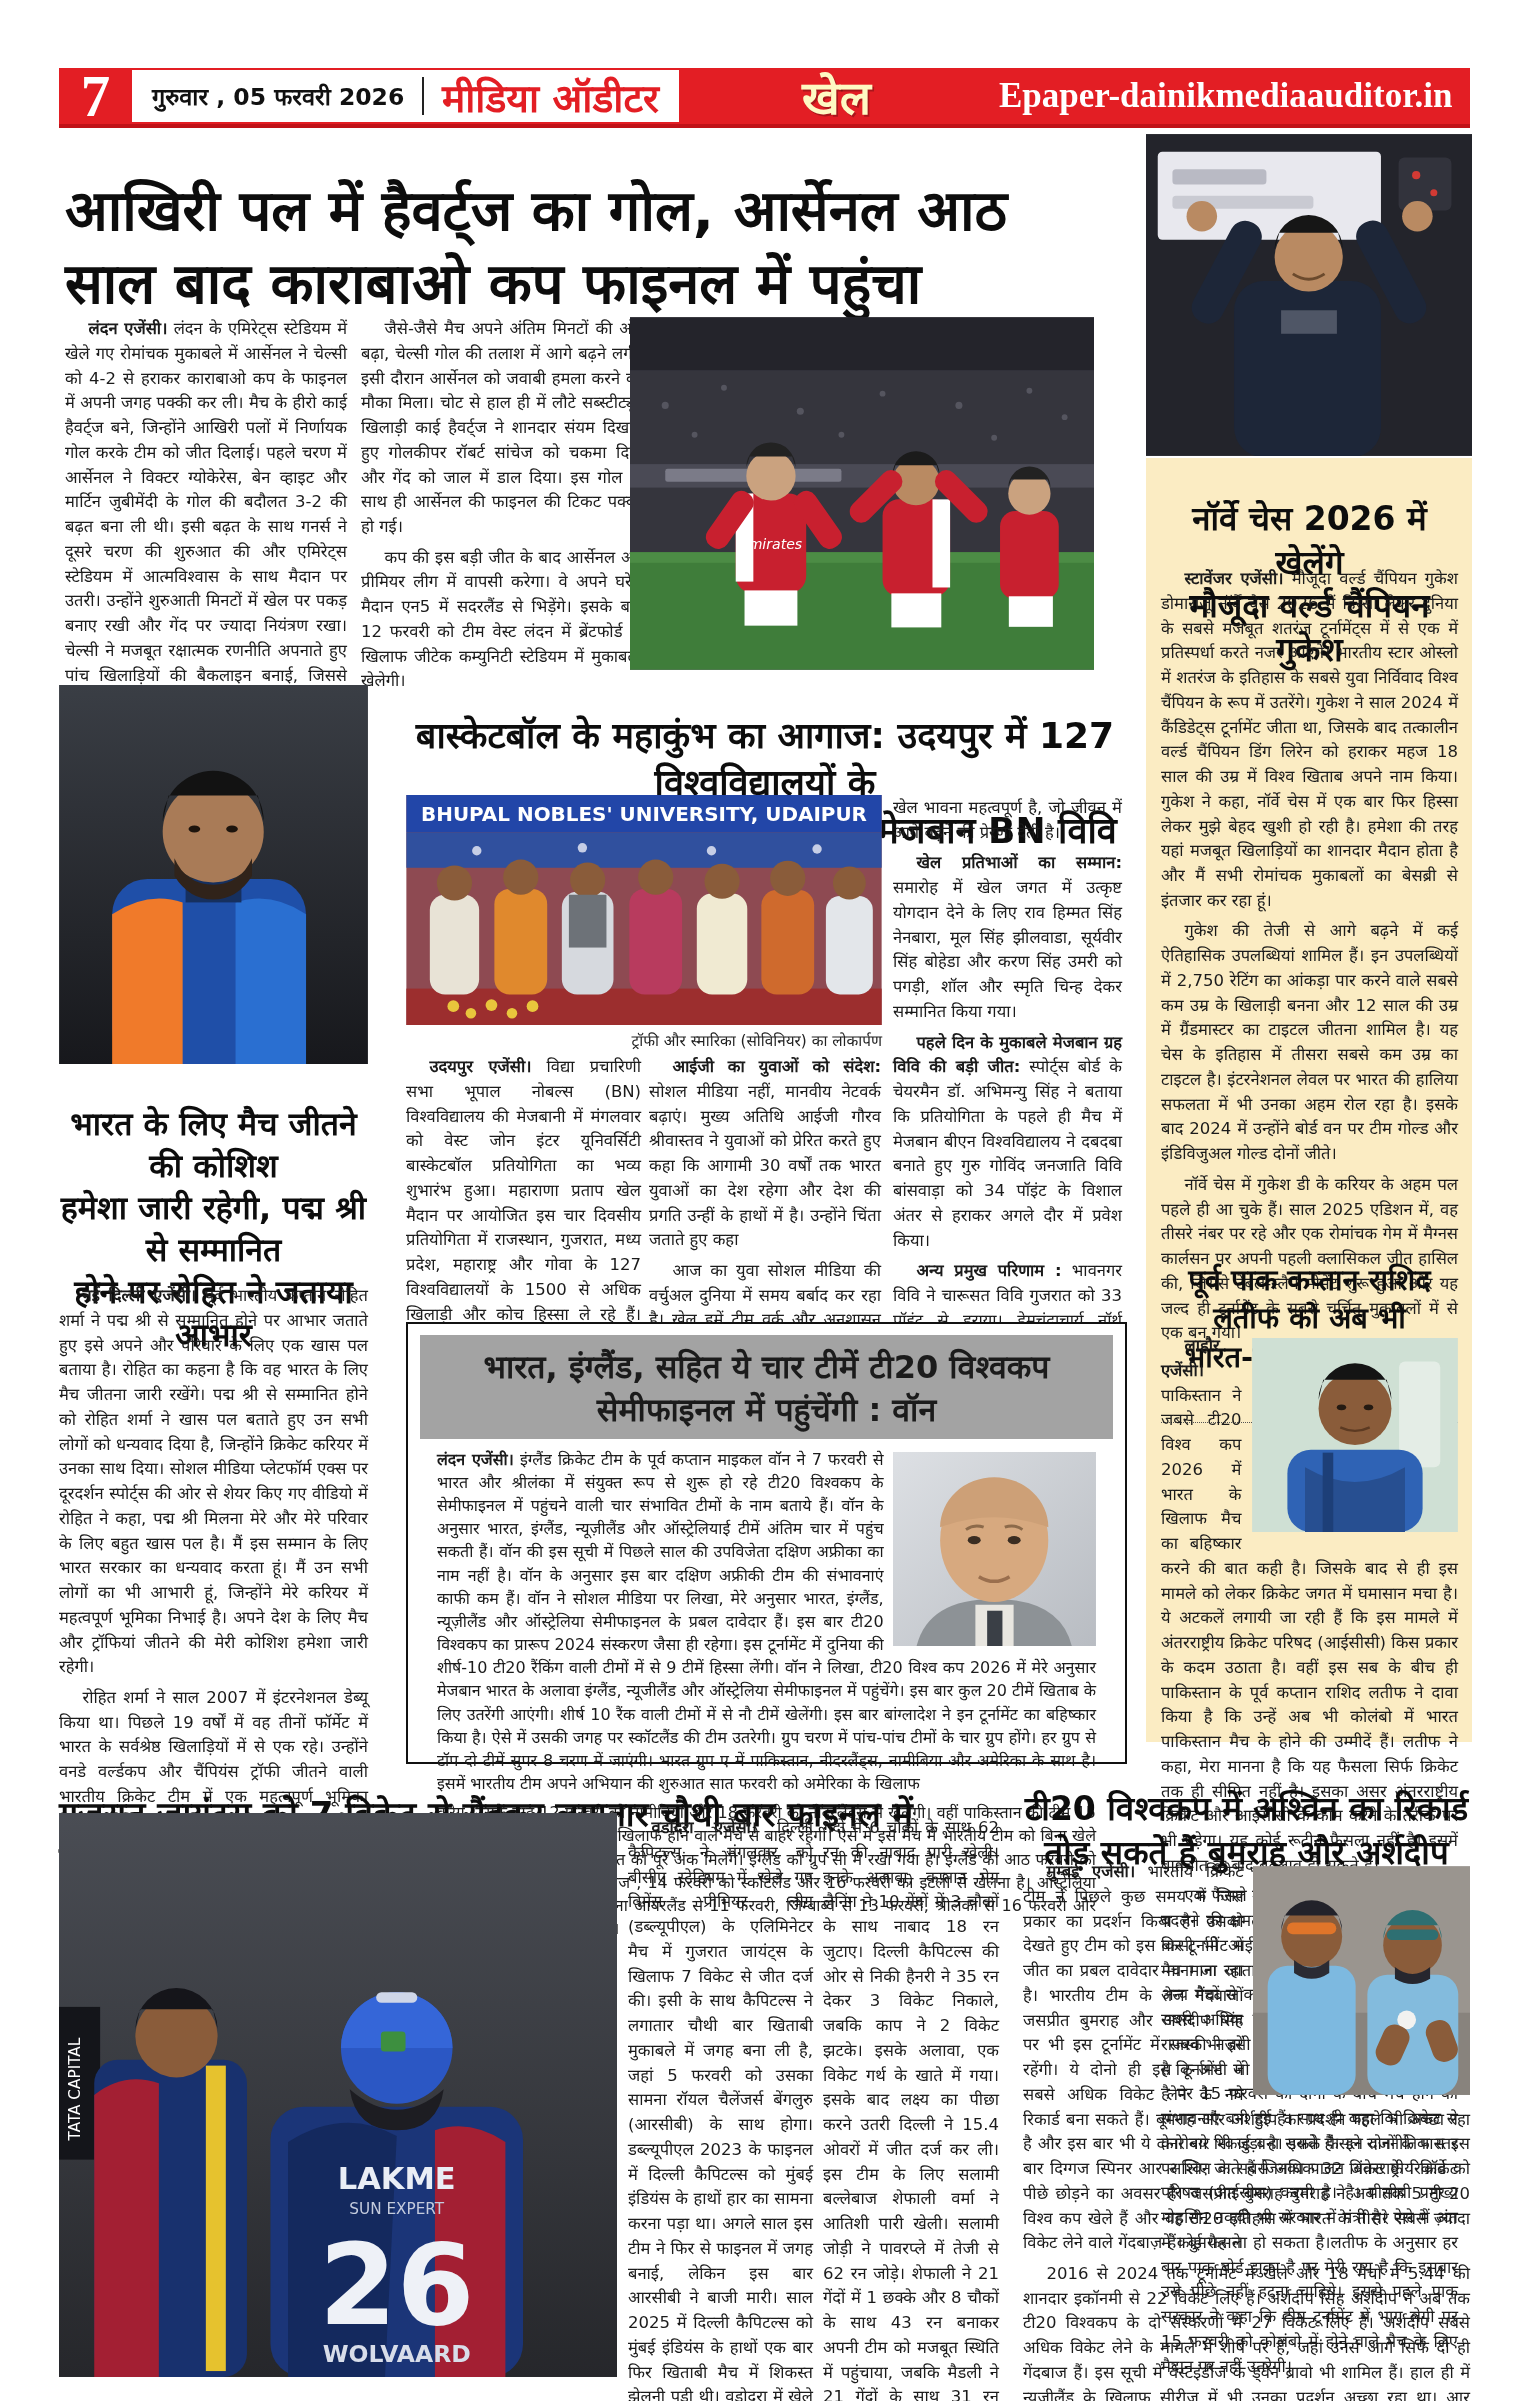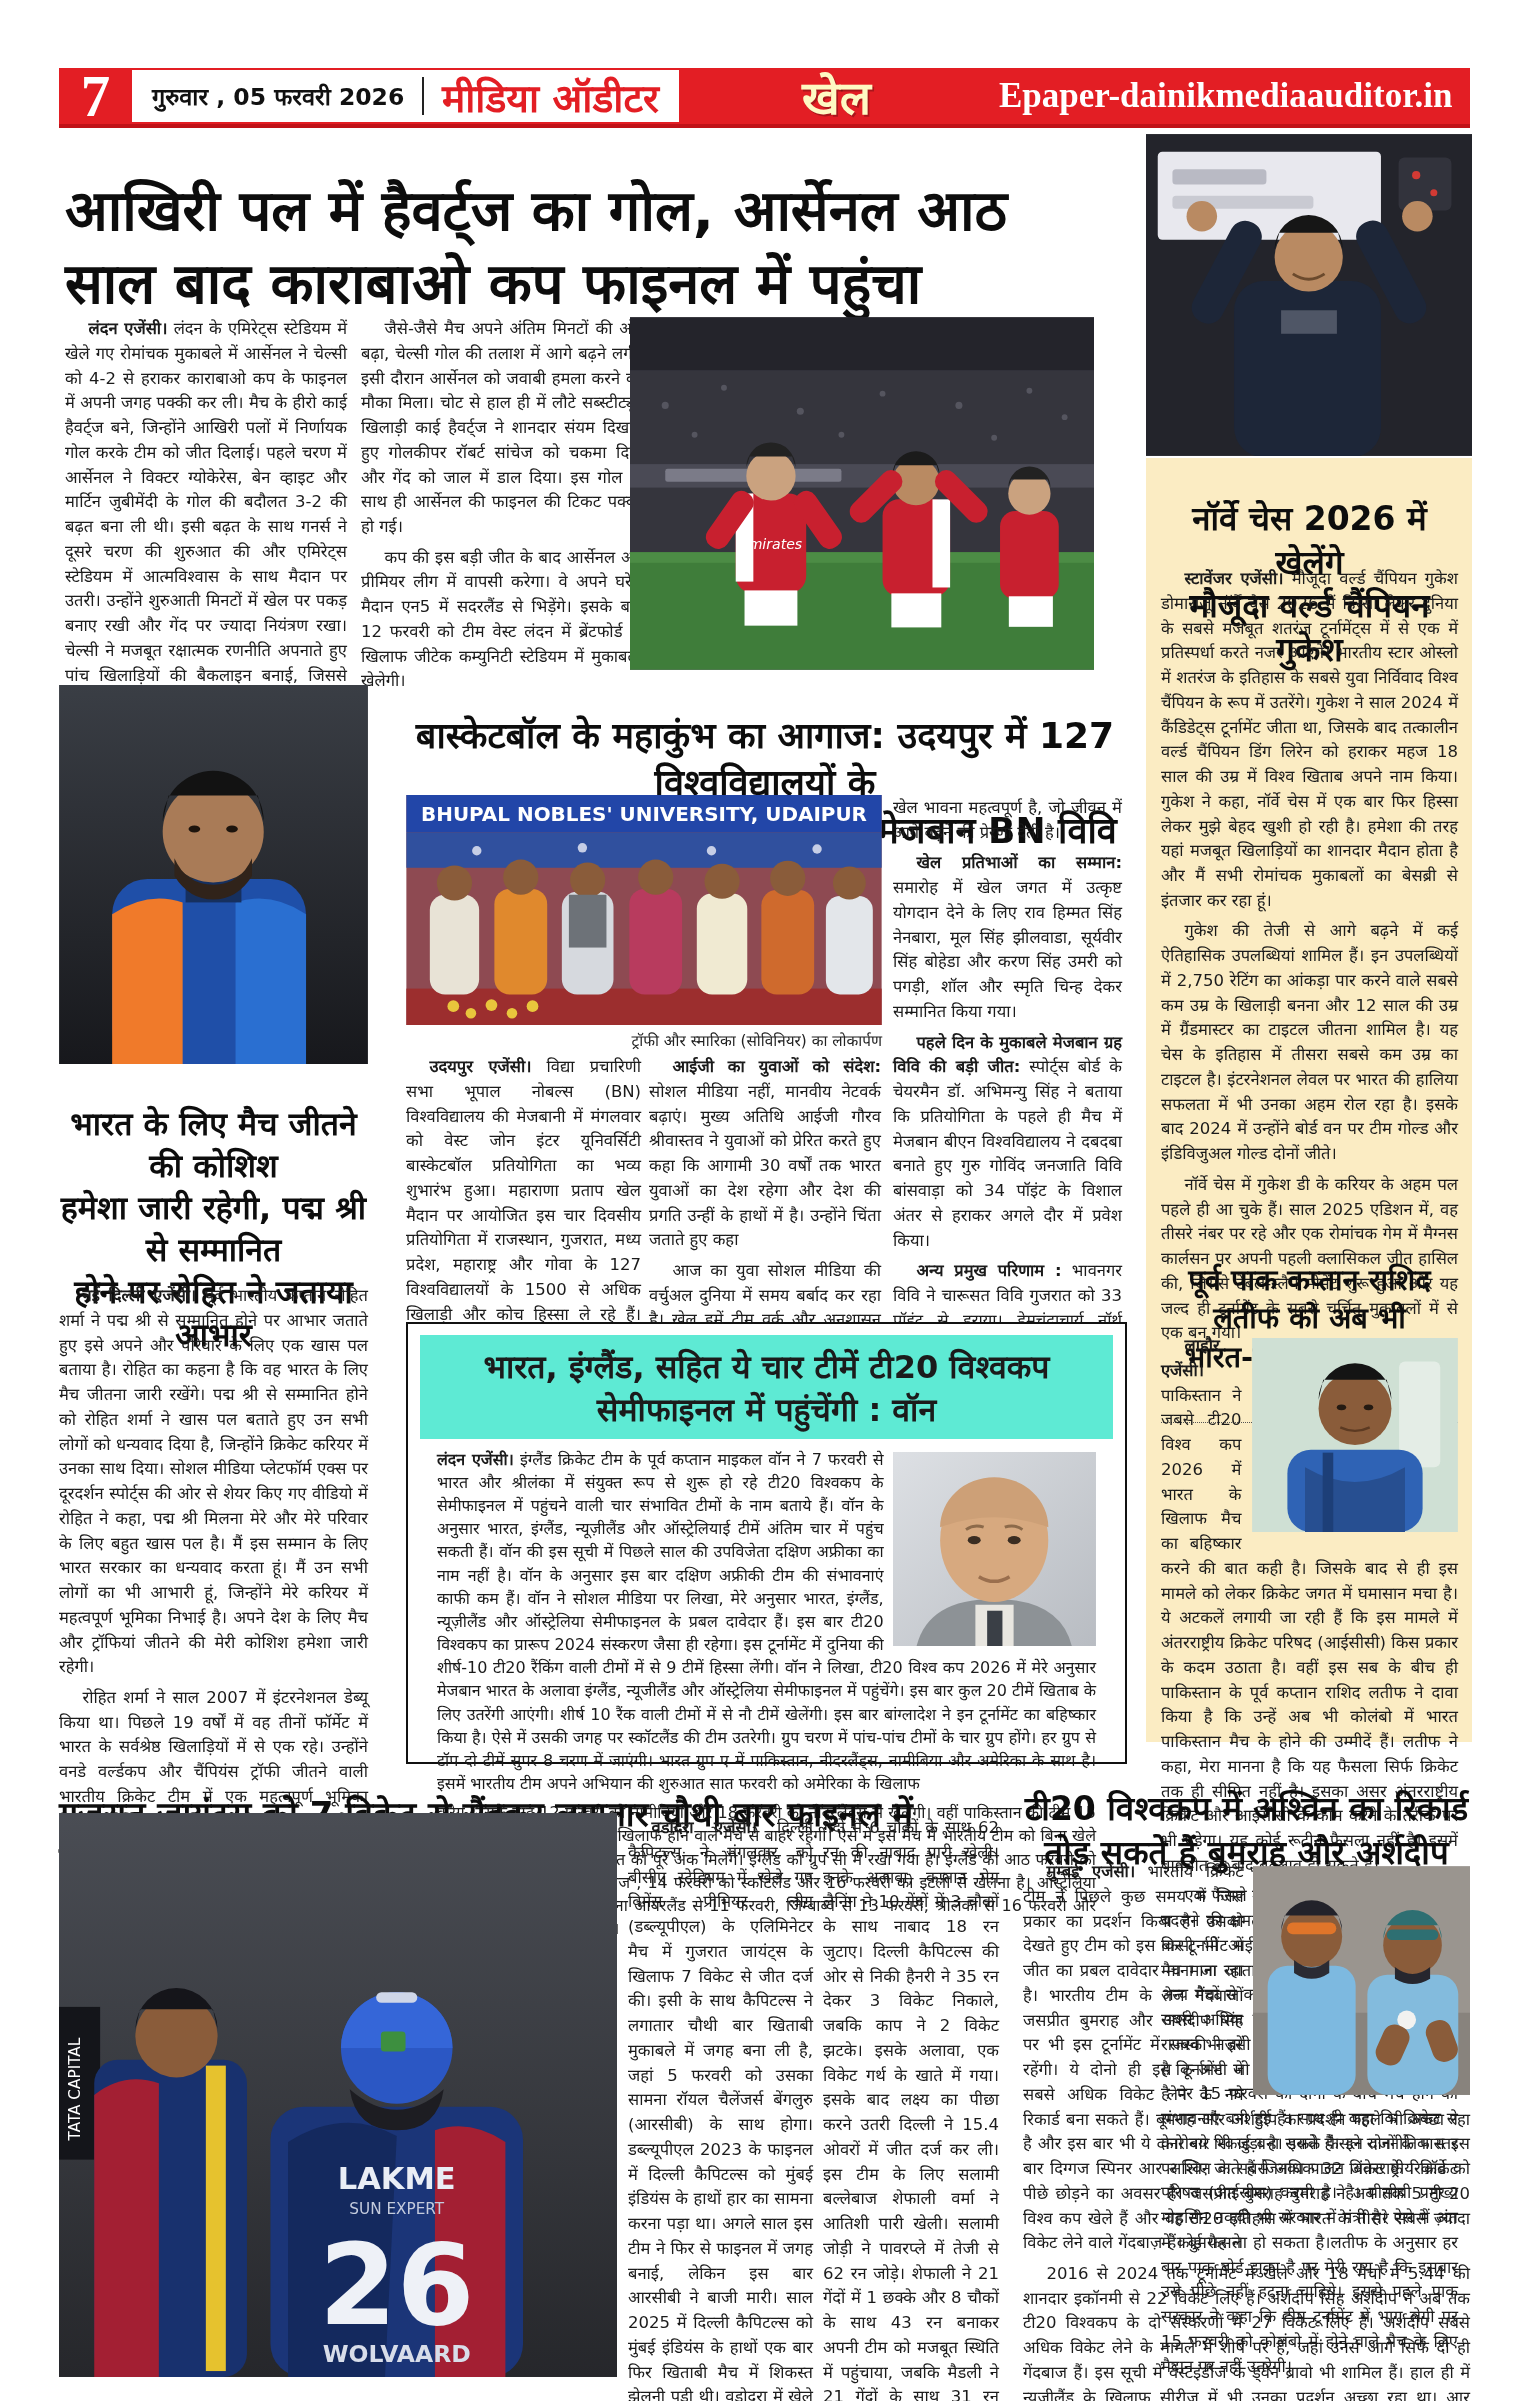--- a/index.html
+++ b/index.html
@@ -40,21 +40,21 @@
   .rohit-body{left:59px;top:1284px;width:309px;height:470px;}
   
   .bb-hl{left:408px;top:682px;width:714px;font-size:36px;text-align:center;}
   .bb-photo{left:406px;top:795px;width:476px;height:296px;}
   .bb-caption{left:406px;top:1030px;width:476px;text-align:right;}
   .bb-colA{left:406px;top:1055px;width:235px;height:253px;}
   .bb-colB{left:649px;top:1055px;width:232px;height:253px;}
   .bb-colC{left:893px;top:796px;width:229px;height:511px;}
   
   .v-box{left:406px;top:1322px;width:717px;height:438px;border:2.4px solid #111;background:#fff;}
-  .v-hl-band{margin:10.6px 11.8px 8.2px 11.8px;background:#5eead4;font-size:32px;font-weight:800;text-align:center;padding:9.4px 4.7px;}
+  .v-hl-band{margin:10.6px 11.8px 8.2px 11.8px;background:#a3a3a3;font-size:32px;font-weight:800;text-align:center;padding:9.4px 4.7px;}
   .v-body{padding:0 29px;font-size:16px;line-height:1.45;text-align:justify;}
   .v-photo{float:right;width:203px;height:194px;margin:4.7px 0 5.9px 9.4px;}
   
   .wpl-hl{left:59px;top:1764px;width:932px;font-size:34px;}
   .wpl-photo{left:59px;top:1813px;width:558px;height:564px;}
   .wpl-col{top:1816px;height:561px;}
   
   .bum-hl{left:1023px;top:1760px;width:447px;font-size:33px;text-align:center;}
   .bum-body{left:1023px;top:1860px;width:447px;height:517px;}
   .bum-photo{float:right;width:217px;height:229px;margin:5.9px 0 5.9px 9.4px;}

